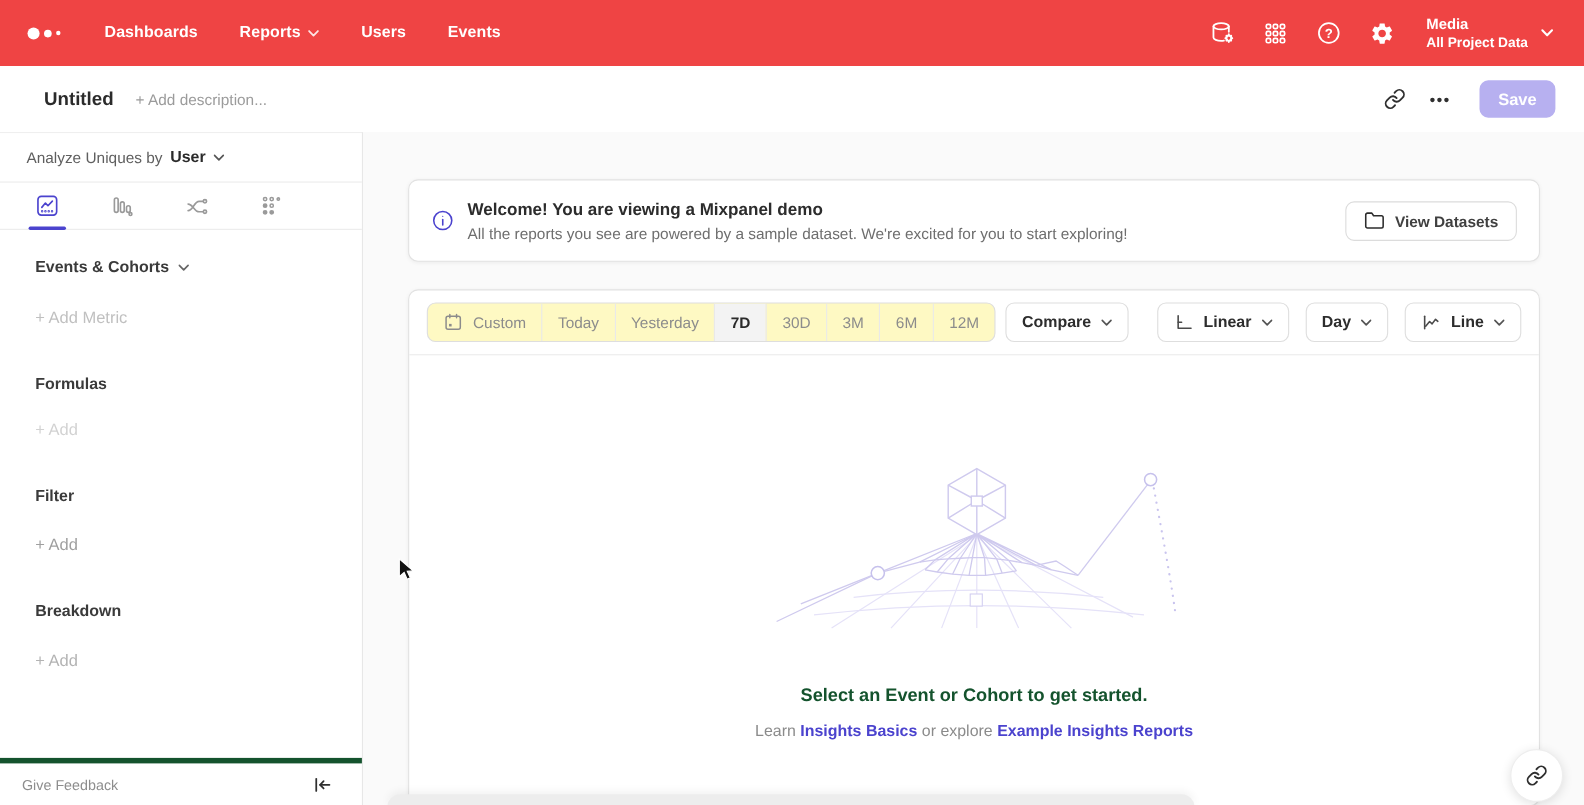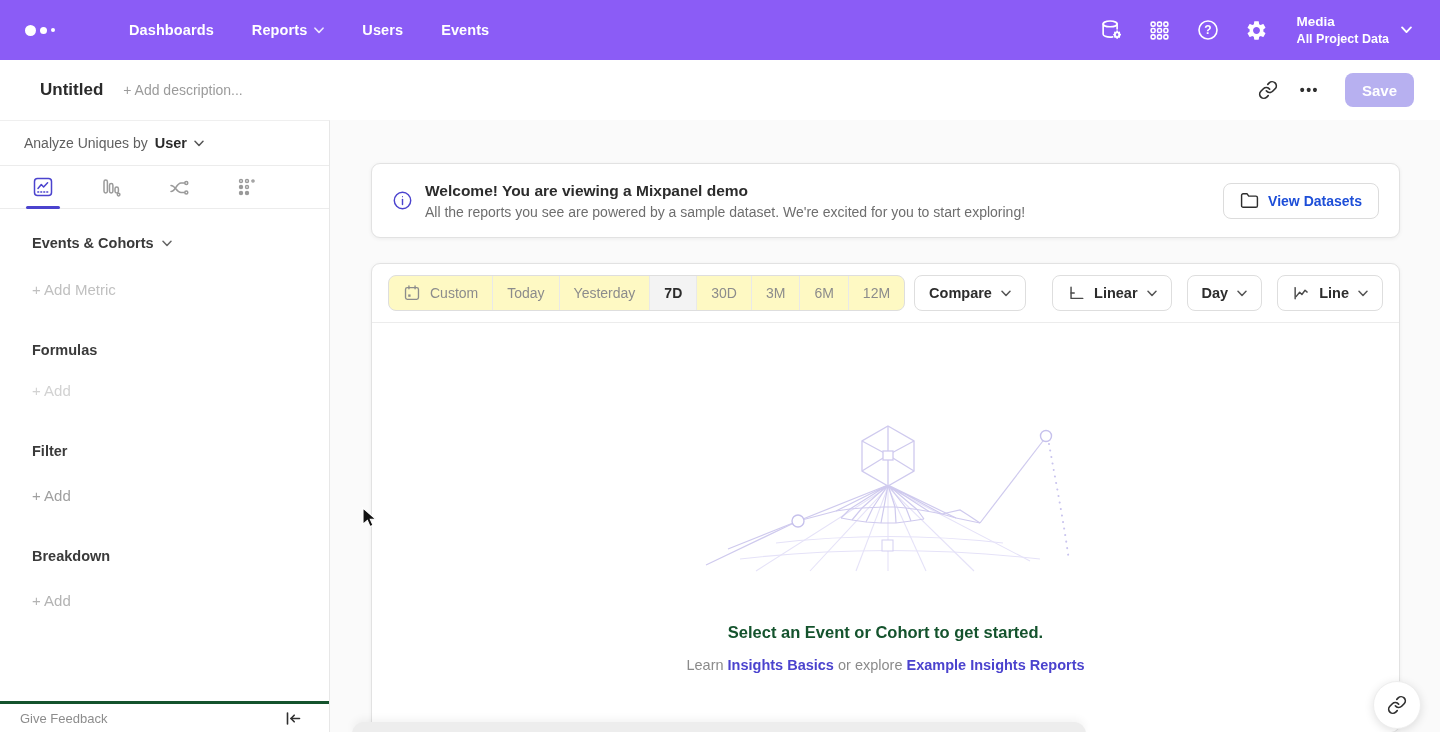--- a/index.html
+++ b/index.html
@@ -4,21 +4,21 @@
 <style>
   * { margin:0; padding:0; box-sizing:border-box; }
   html,body { width:1440px; height:732px; overflow:hidden; }
   body {
     font-family:"Liberation Sans","DejaVu Sans",sans-serif;
     background:#ffffff; color:#2d2d2d; position:relative;
   }
   svg { display:block; }
 
   
-  .top-nav{ height:60px; background:#8b5cf6; display:flex; align-items:center; padding-left:25px; position:relative;gap:34px; }
+  .top-nav{ height:60px; background:#ef4444; display:flex; align-items:center; padding-left:25px; position:relative; }
   .logo{ display:flex; align-items:center; gap:4px; margin-right:40px; cursor:pointer; }
   .logo i{ background:#fff; border-radius:50%; display:block; }
   .logo i:nth-child(1){ width:11px; height:11px; }
   .logo i:nth-child(2){ width:7px; height:7px; }
   .logo i:nth-child(3){ width:4px; height:4px; }
   .nav-items{ display:flex; align-items:center; gap:38px; }
   .nav-item{ color:#fff; font-size:14.5px; font-weight:600; letter-spacing:.1px; display:flex; align-items:center; gap:7px; cursor:pointer; }
   .nav-search{
     position:absolute; left:516px; top:12px; width:471px; height:35px;
     background:rgba(8,0,80,0.15); border:1px solid rgba(255,255,255,0.38); border-radius:18px;
@@ -44,33 +44,33 @@
   .sidebar{ position:absolute; left:0; top:120px; bottom:0; width:330px; background:#fff; border-right:1px solid #e7e7e7; border-top:1px solid #efefef; }
   .analyze-row{ height:45px; display:flex; align-items:center; gap:7px; padding:0 24px; border-bottom:1px solid #ececec; font-size:14px; color:#5f5f5f; }
   .analyze-val{ font-size:14.5px; font-weight:700; color:#2b2b2b; display:flex; align-items:center; gap:7px; cursor:pointer; }
   .tabs-row{ height:43px; display:flex; align-items:center; gap:46px; padding-left:32px; border-bottom:1px solid #ececec; }
   .s-tab{ position:relative; height:43px; display:flex; align-items:center; cursor:pointer; color:#9a9a9a; }
   .s-tab.active{ color:#4b43ce; }
   .s-tab.active::after{ content:""; position:absolute; left:-6px; bottom:0; width:34px; height:3px; border-radius:2px; background:#4b43ce; }
   .side-body{ padding:0 32px; }
   .section-title{ font-size:14.5px; font-weight:700; color:#3a3a3a; display:flex; align-items:center; gap:8px; }
   .add-link{ display:flex; align-items:center; gap:10px; font-size:15px; cursor:pointer; }
-  .sidebar-footer{ position:absolute; left:0; right:0; bottom:0; height:31px; border-top:3px solid #14532d; display:flex; align-items:center; justify-content:space-between; padding:0 28px 0 20px; }
+  .sidebar-footer{ position:absolute; left:0; right:0; bottom:0; height:43px; border-top:5px solid #14532d; display:flex; align-items:center; justify-content:space-between; padding:0 28px 0 20px; }
   .feedback{ font-size:13px; color:#8d8d8d; cursor:pointer; }
 
   
   .main-area{ position:absolute; left:330px; top:120px; right:0; bottom:0; background:#fafafa; }
   .banner-card{
     margin:43px 40px 0 41px; height:75px; background:#fff; border:1px solid #e2e2e2; border-radius:9px;
     box-shadow:0 1px 4px rgba(0,0,0,0.06); display:flex; align-items:center; padding:0 20px;
   }
   .banner-text{ margin-left:12px; }
   .banner-title{ font-size:15.5px; font-weight:700; color:#2c2c2c; }
   .banner-sub{ font-size:14px; color:#6e6e6e; margin-top:4px; }
-  .view-datasets{ margin-left:auto; height:36px; background:#fff; border:1px solid #dcdcdc; border-radius:8px; display:flex; align-items:center; gap:9px; padding:0 16px; font-size:14px; font-weight:600; color:#1d4ed8; cursor:pointer; }
+  .view-datasets{ margin-left:auto; height:36px; background:#fff; border:1px solid #dcdcdc; border-radius:8px; display:flex; align-items:center; gap:9px; padding:0 16px; font-size:14px; font-weight:600; color:#404040; cursor:pointer; }
 
   .chart-card{
     margin:25px 40px 0 41px; height:470px; background:#fff; border:1px solid #e2e2e2; border-radius:9px;
     box-shadow:0 1px 4px rgba(0,0,0,0.05);
   }
   .chart-toolbar{ height:59px; display:flex; align-items:center; padding:0 16px; border-bottom:1px solid #ececec; }
   .seg-group{ display:flex; align-items:stretch; height:36px; border:1px solid #dedede; border-radius:8px; overflow:hidden; background:#fef9c3; }
   .seg{ display:flex; align-items:center; gap:9px; padding:0 14px; font-size:14px; color:#8c8c8c; border-left:1px solid #e9e9e9; cursor:pointer; white-space:nowrap; }
   .seg:first-child{ border-left:none; }
   .seg.selected{ background:#f3f3f3; color:#2b2b2b; font-weight:700; }

